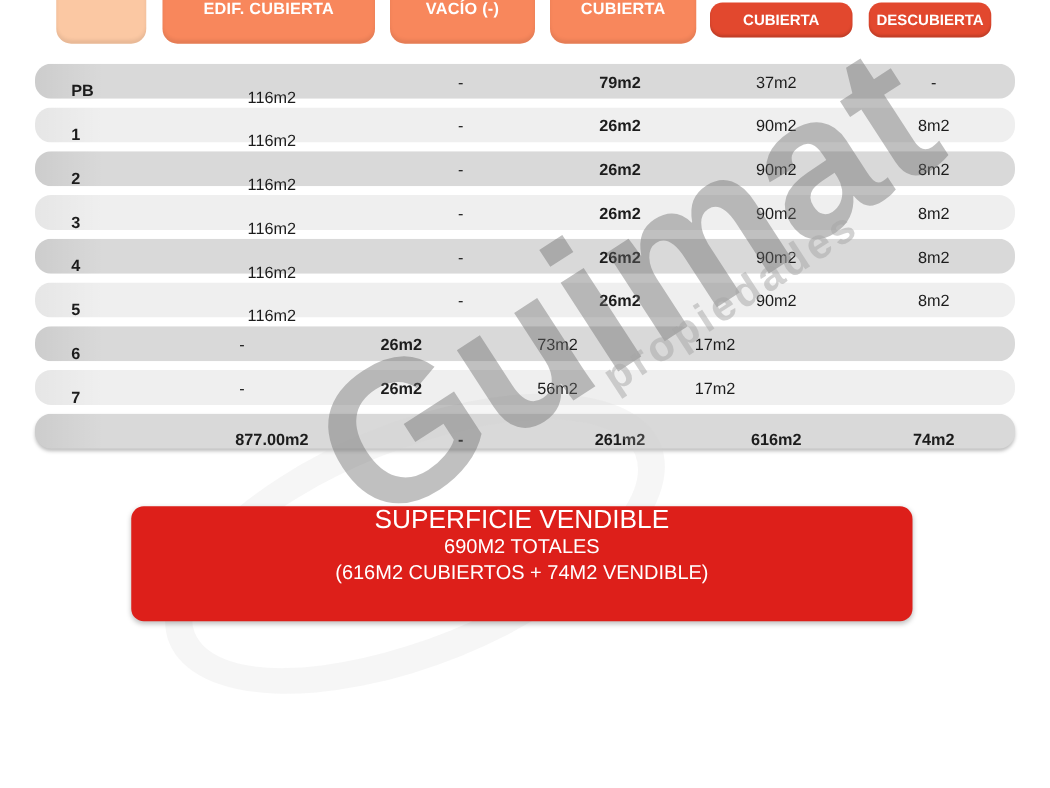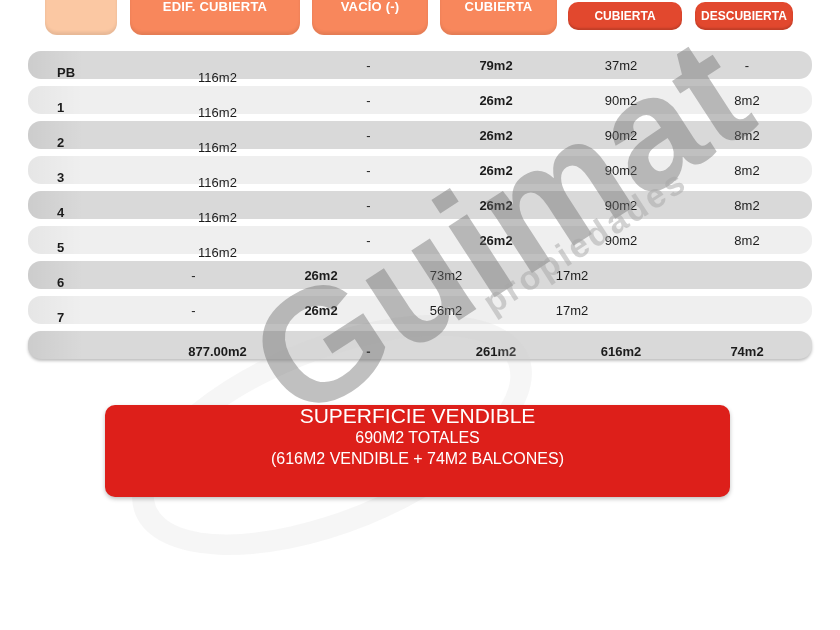--- a/index.html
+++ b/index.html
@@ -167,14 +167,14 @@
 
 <div class="wm">
   <div class="wm-swirl"></div>
   <div class="wm-main">Guimat</div>
   <div class="wm-sub">propiedades</div>
 </div>
 
 <div class="banner">
   <div class="l1">SUPERFICIE VENDIBLE</div>
   <div class="l2">690M2 TOTALES</div>
-  <div class="l3">(616M2 VENDIBLE + 74M2 BALCONES)</div>
+  <div class="l3">(616M2 CUBIERTOS + 74M2 VENDIBLE)</div>
 </div>
 
 </body></html>

